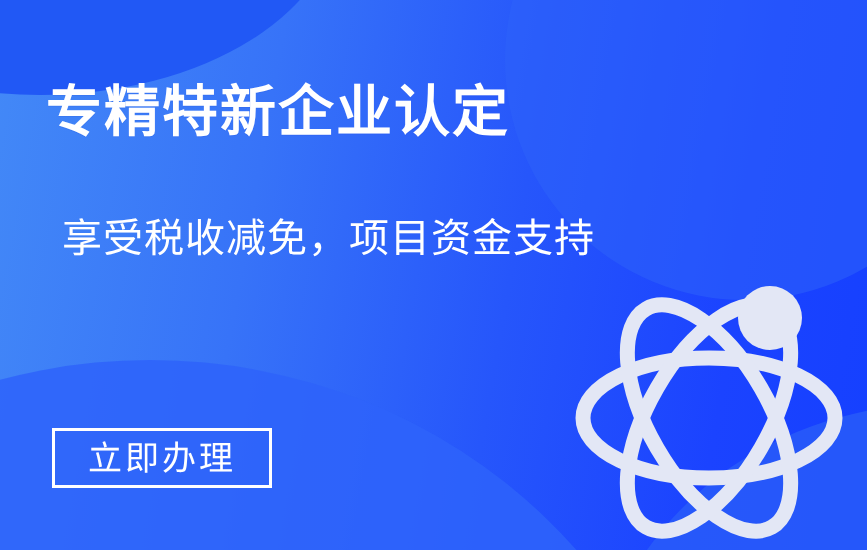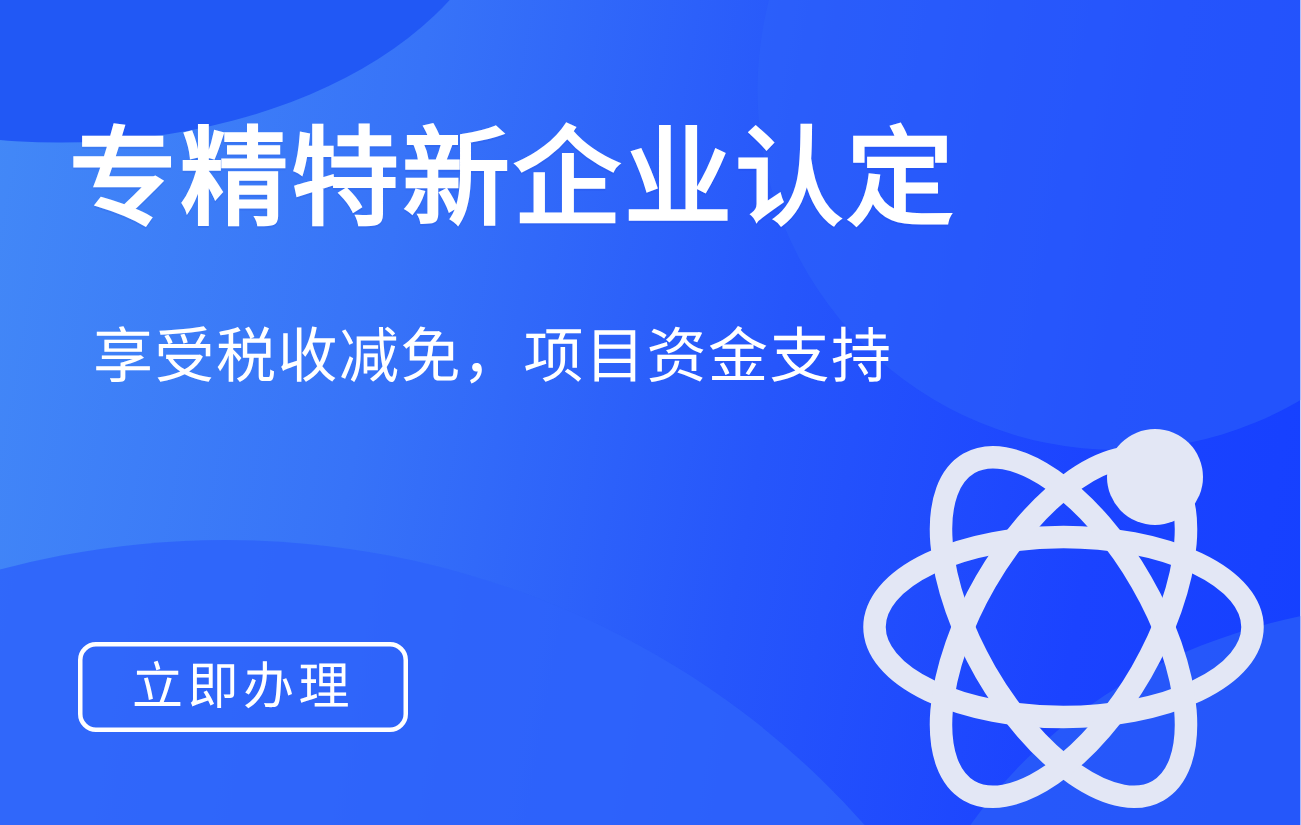--- a/index.html
+++ b/index.html
@@ -37,21 +37,21 @@
     top: 0;
     width: 100%;
     height: 100%;
   }
 
   .headline {
     position: absolute;
     left: 46px;
     top: 84px;
     margin: 0;
-    font-size: 72px;
+    font-size: 56px;
     line-height: 1;
     font-weight: 700;
     color: #ffffff;
     letter-spacing: 2px;
     white-space: nowrap;
     text-shadow: 0 1px 0 rgba(20,50,200,0.10);
   }
 
   .subhead {
     position: absolute;
@@ -67,21 +67,21 @@
   }
 
   .cta {
     position: absolute;
     left: 52px;
     top: 428px;
     width: 220px;
     height: 60px;
     box-sizing: border-box;
     border: 3px solid #ffffff;
-    border-radius: 12px;
+    border-radius: 0;
     background: transparent;
     color: #ffffff;
     font-family: "Liberation Sans", "DejaVu Sans", sans-serif;
     font-size: 34px;
     letter-spacing: 3px;
     line-height: 54px;
     text-align: center;
     padding: 0;
     cursor: pointer;
     white-space: nowrap;

